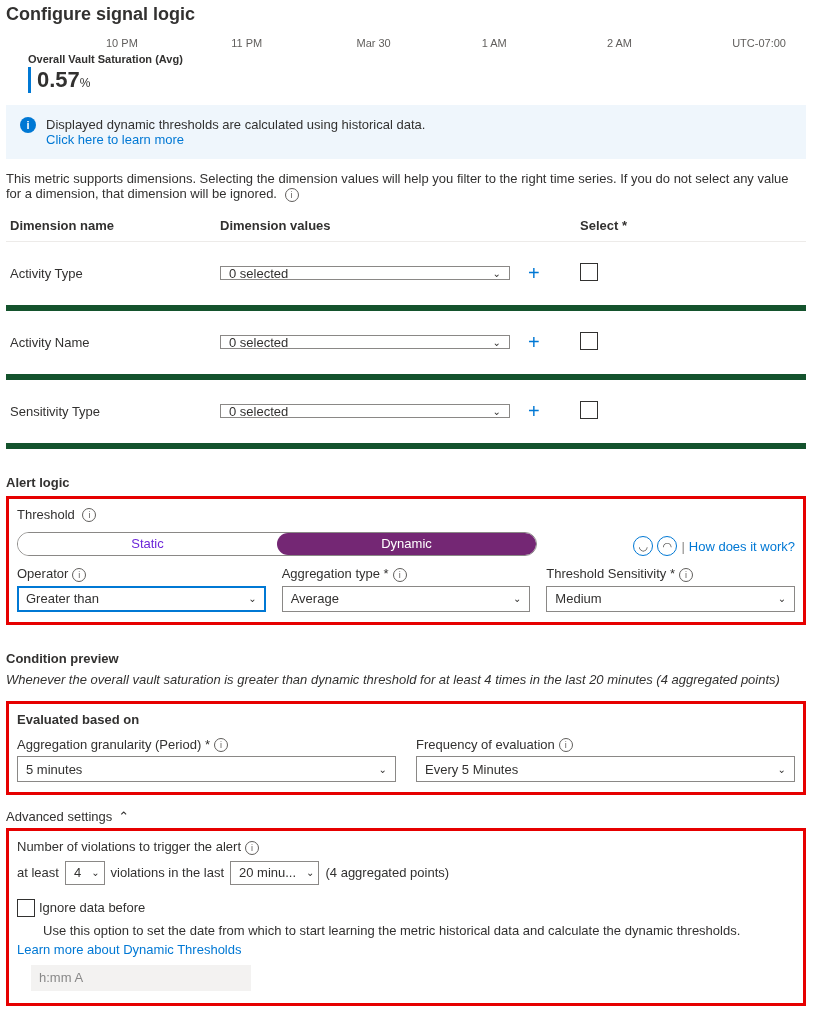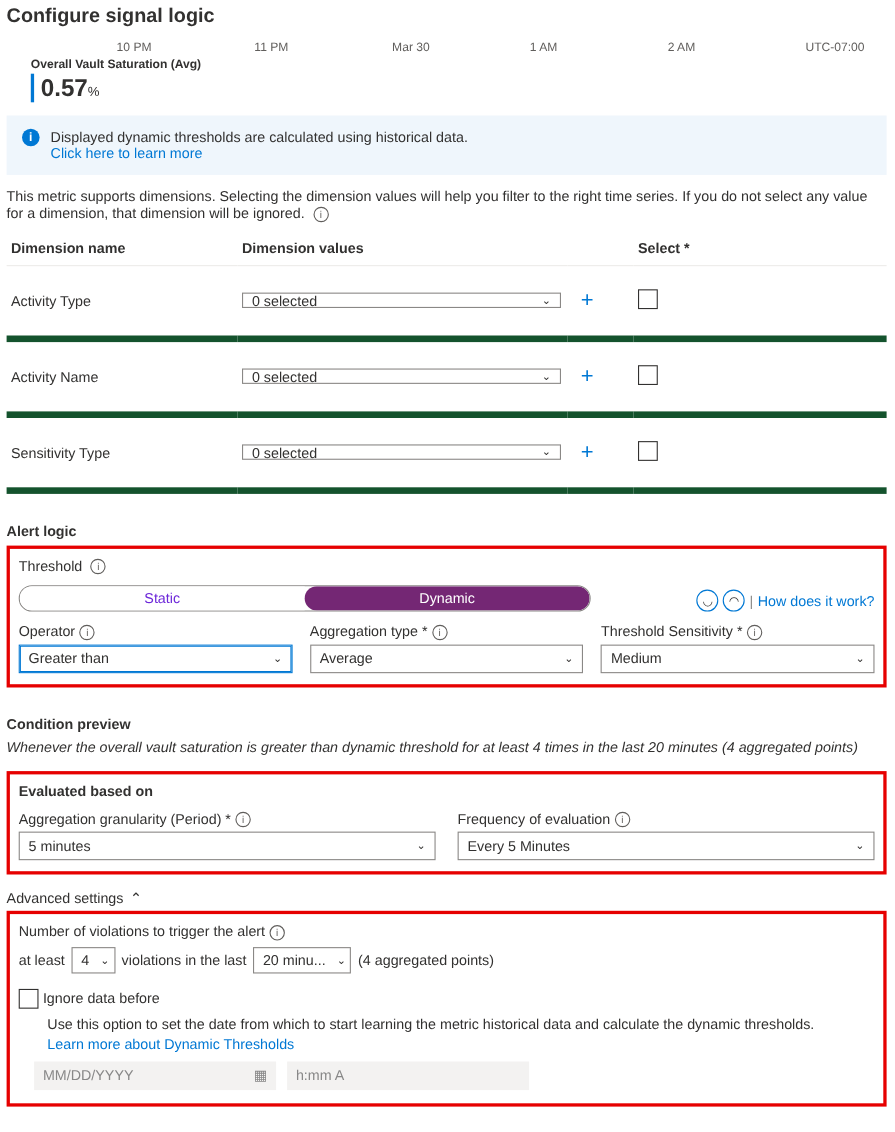--- a/index.html
+++ b/index.html
@@ -37,21 +37,21 @@
 .dd { border: 1px solid #8a8886; height: 26px; display: flex; align-items: center; padding: 0 8px; justify-content: space-between; background: #fff; }
 .dd.active { border: 1px solid #0078d4; box-shadow: 0 0 0 1px #0078d4 inset; }
 .preview { font-style: italic; margin-top: 6px; }
 .row2 { display: flex; gap: 20px; }
 .row2 > div { flex: 1; }
 .adv-head { margin-top: 14px; display: flex; align-items: center; gap: 6px; cursor: pointer; }
 .violations-row { display: flex; align-items: center; gap: 6px; margin-top: 6px; flex-wrap: wrap; }
 .small-dd { border: 1px solid #8a8886; height: 24px; display: inline-flex; align-items: center; padding: 0 4px 0 8px; gap: 10px; }
 .ignore-row { display: flex; align-items: center; gap: 4px; margin-top: 14px; }
 .ignore-desc { margin: 6px 0 4px 26px; }
-.learn-link { margin-left: 26px; color: #0078d4; }
+.learn-link { color: #0078d4; }
 .date-row { display: flex; gap: 10px; margin: 8px 0 2px 14px; }
 .date-in { background: #f3f2f1; border: none; height: 26px; padding: 0 8px; color: #888; display: flex; align-items: center; justify-content: space-between; }
 .date-in.d { width: 220px; } .date-in.t { width: 220px; }
 .done-btn { background: #0078d4; color: #fff; border: none; padding: 7px 22px; font-size: 11px; font-weight: 600; margin-top: 30px; cursor: pointer; }
 .dimtext { margin-bottom:4px; }
 </style>
 </head>
 <body>
 
 
@@ -218,24 +218,20 @@
       </div>
     <span>(4 aggregated points)</span>
   </div>
   <div class="ignore-row">
     <span class="checkbox"></span>
     <span>Ignore data before</span>
   </div>
   <div class="ignore-desc">Use this option to set the date from which to start learning the metric historical data and calculate the dynamic thresholds.</div>
   <div class="learn-link">Learn more about Dynamic Thresholds</div>
   <div class="date-row">
-    <div class="date-in d">
-        <span>MM/DD/YYYY</span>
-        <span>▦</span>
-      </div>
     <div class="date-in t">
         <span>h:mm A</span>
       </div>
   </div>
 </div>
 
 <button class="done-btn">Done</button>
 
 
 

